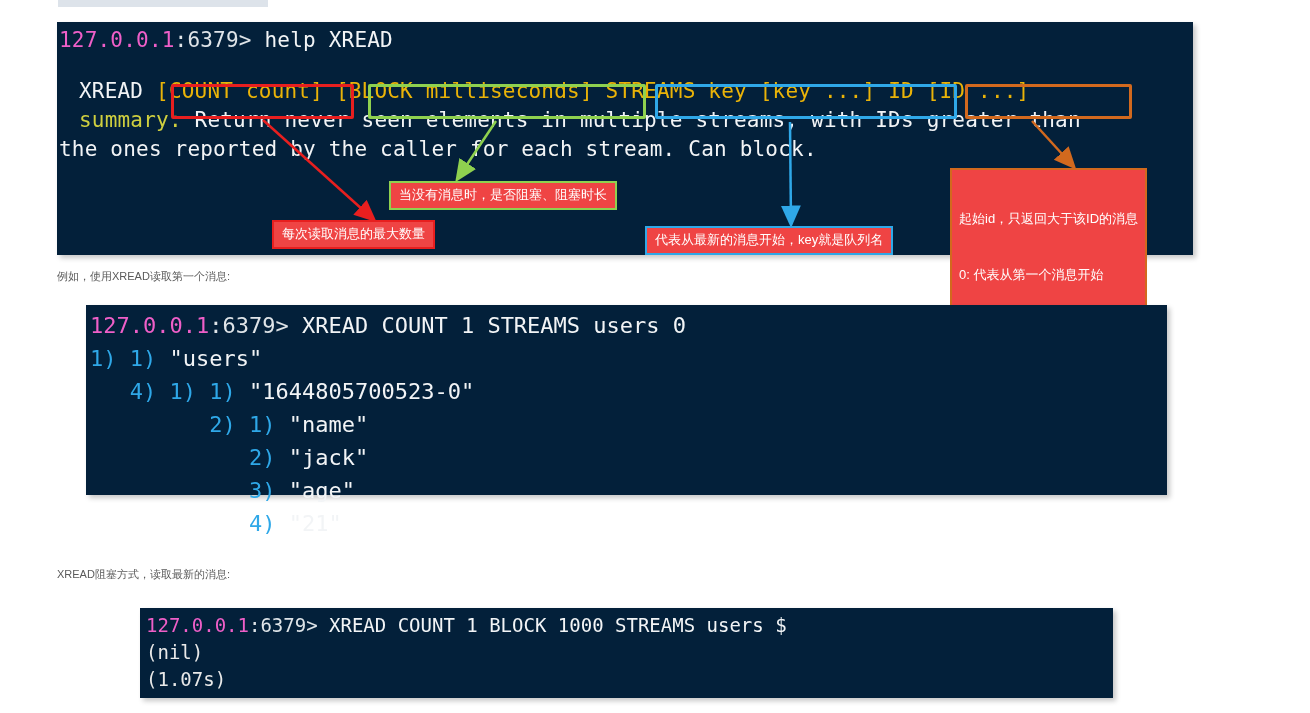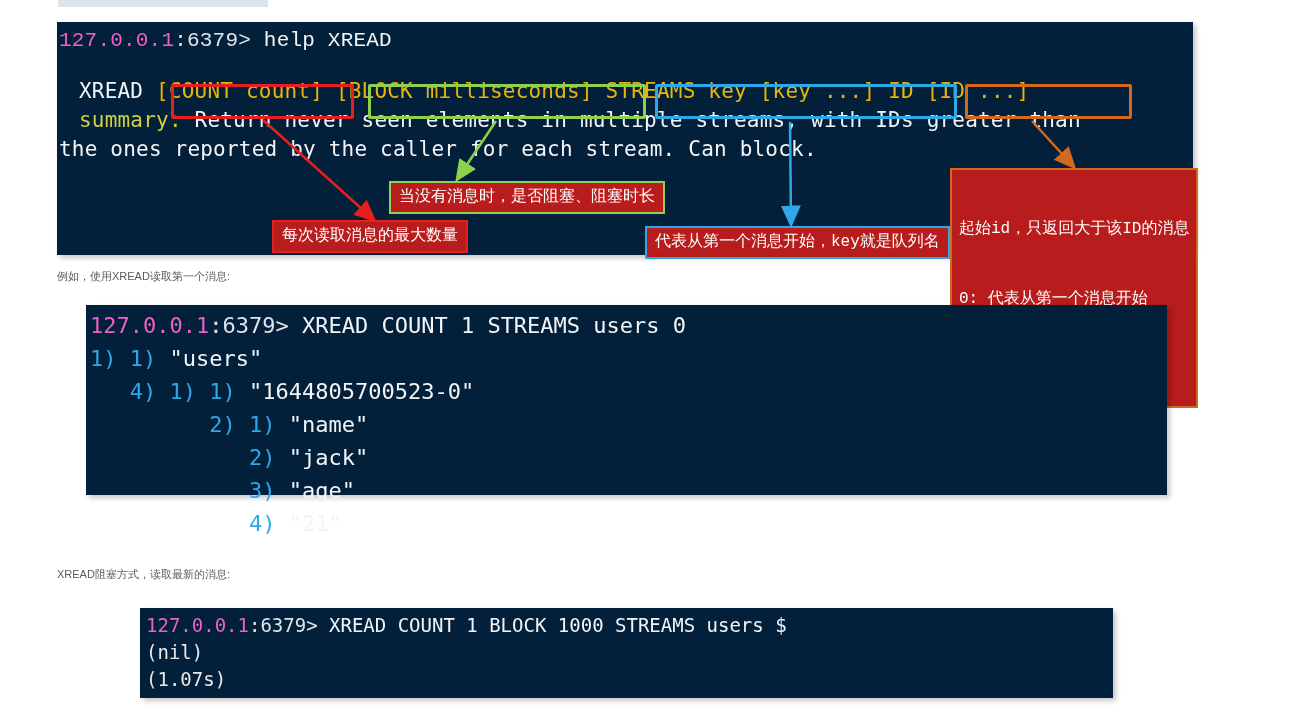--- a/index.html
+++ b/index.html
@@ -67,25 +67,25 @@
   }
   #hl-count   { left: 171px; top: 84px;  width: 183px; height: 35px; border-color: #e81f1f; }
   #hl-block   { left: 368px; top: 84px;  width: 278px; height: 35px; border-color: #8fd14f; }
   #hl-streams { left: 655px; top: 84px;  width: 302px; height: 35px; border-color: #2fa8e8; }
   #hl-id      { left: 965px; top: 84px;  width: 167px; height: 35px; border-color: #d2691e; }
 
   
   .note {
     position: absolute;
     box-sizing: border-box;
-    background: #b91c1c;
+    background: #ef4444;
     border: 2px solid;
     color: #ffffff;
-    font-family: Liberation Mono, monospace;
-    font-size: 16px;
+    font-family: Liberation Sans, sans-serif;
+    font-size: 13px;
     line-height: 1.45;
     padding: 3px 8px;
     white-space: pre;
   }
   #note-count   { left: 272px; top: 220px; border-color: #e81f1f; }
   #note-block   { left: 389px; top: 181px; border-color: #8fd14f; }
   #note-streams { left: 645px; top: 226px; border-color: #2fa8e8; }
   #note-id      { left: 950px; top: 168px; border-color: #d2691e; padding: 2px 7px; }
   #note-id .nl  { display: block; }
 
@@ -131,21 +131,21 @@
   }
   #terminal-block .tline { height: 27px; padding-left: 6px; }
 </style>
 </head>
 <body>
 
 <div id="top-strip"></div>
 
 <div class="terminal" id="terminal-help">
 
-  <div class="tline" style="padding-left:2px;font-family:Liberation Mono, monospace;"><span class="c-prompt">127.0.0.1</span><span class="c-port">:6379&gt;</span><span class="c-cmdwhite"> help XREAD</span></div>
+  <div class="tline" style="padding-left:2px;"><span class="c-prompt">127.0.0.1</span><span class="c-port">:6379&gt;</span><span class="c-cmdwhite"> help XREAD</span></div>
 
   <div class="tline" style="height:22px;">&nbsp;</div>
 
   <div class="tline" style="padding-left:22px;"><span class="c-cmdwhite">XREAD</span><span class="c-dim"> </span><span class="c-dim">[COUNT count]</span><span class="c-dim"> </span><span class="c-dim">[BLOCK milliseconds]</span><span class="c-dim"> </span><span class="c-dim">STREAMS key [key ...]</span><span class="c-dim"> </span><span class="c-dim">ID [ID ...]</span></div>
 
   <div class="tline" style="padding-left:22px;"><span class="c-key">summary:</span><span class="c-val"> Return never seen elements in multiple streams, with IDs greater than</span></div>
 
   <div class="tline" style="padding-left:2px;"><span class="c-val">the ones reported by the caller for each stream. Can block.</span></div>
 
 
@@ -174,21 +174,21 @@
   <line x1="263" y1="120" x2="373" y2="219" stroke="#e81f1f" stroke-width="2.5" marker-end="url(#ah-red)"></line>
   <line x1="496" y1="121" x2="458" y2="178" stroke="#8fd14f" stroke-width="2.5" marker-end="url(#ah-green)"></line>
   <line x1="790" y1="122" x2="791" y2="223" stroke="#2fa8e8" stroke-width="2.5" marker-end="url(#ah-blue)"></line>
   <line x1="1032" y1="121" x2="1073" y2="166" stroke="#d2691e" stroke-width="2.5" marker-end="url(#ah-orange)"></line>
 </svg>
 
 <div class="note" id="note-count"><span>每次读取消息的最大数量</span></div>
 
 <div class="note" id="note-block"><span>当没有消息时，是否阻塞、阻塞时长</span></div>
 
-<div class="note" id="note-streams"><span>代表从第一个消息开始，key就是队列名</span></div>
+<div class="note" id="note-streams"><span>代表从最新的消息开始，key就是队列名</span></div>
 
 <div class="note" id="note-id">
   <span class="nl">起始id，只返回大于该ID的消息</span>
   <span class="nl">0: 代表从第一个消息开始</span>
   <span class="nl">$:代表从最新的消息开始</span>
 </div>
 
 <div class="caption" id="caption-one">例如，使用XREAD读取第一个消息:</div>
 
 <div class="terminal" id="terminal-read">

